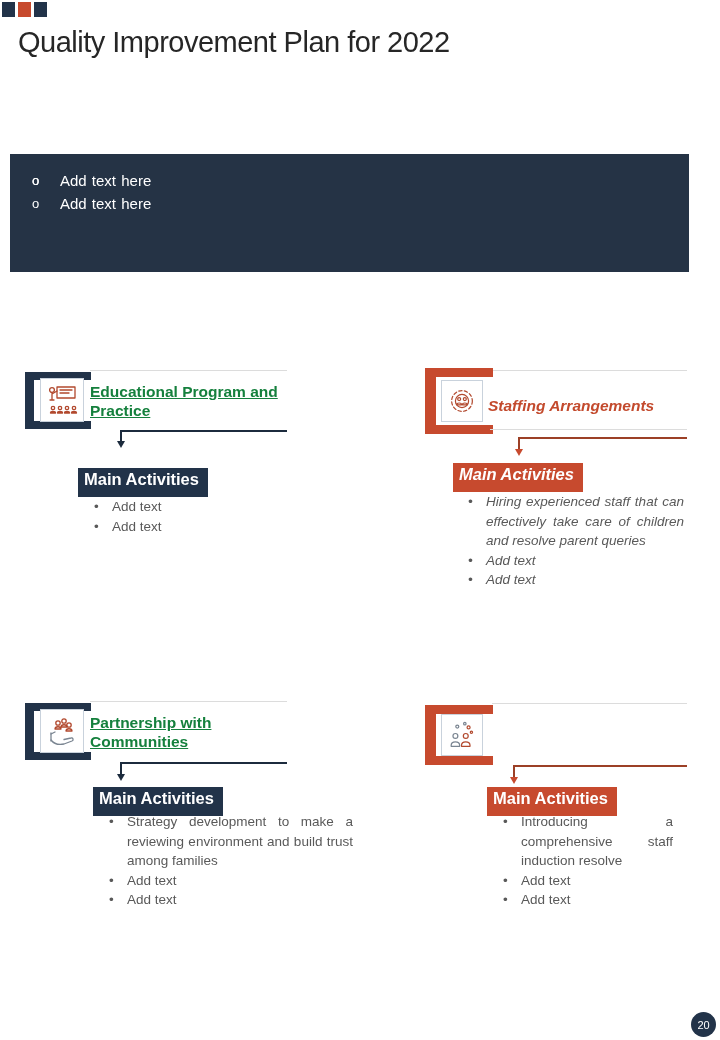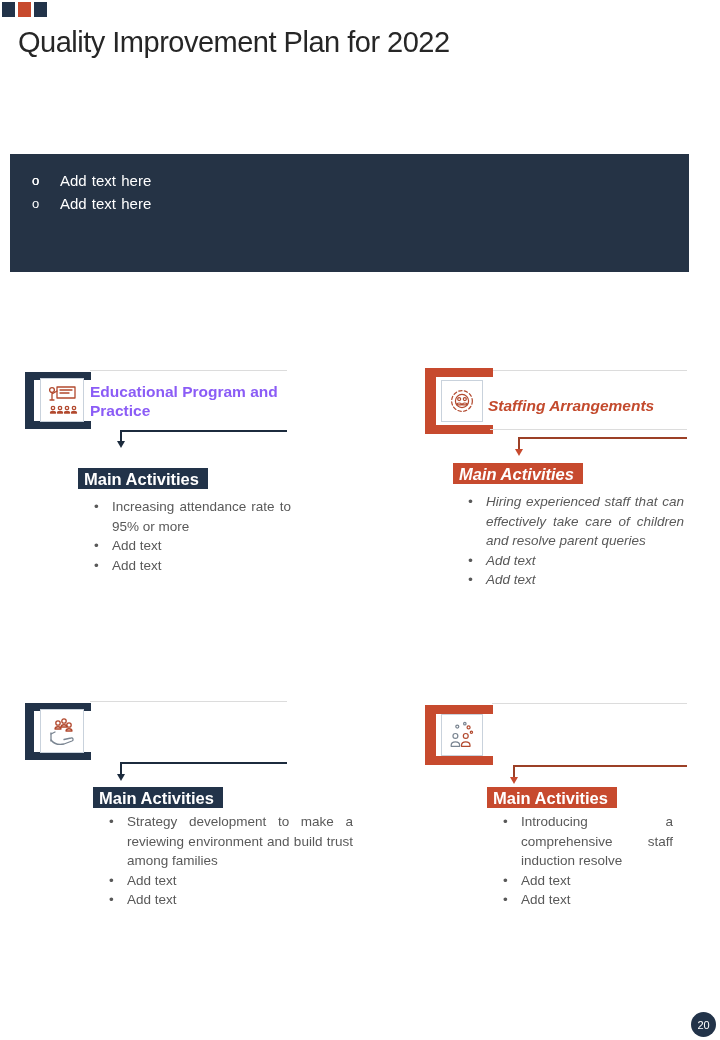--- a/index.html
+++ b/index.html
@@ -34,33 +34,33 @@
   .sec3 { left:25px;  top:700px; }
   .sec4 { left:425px; top:700px; }
 
   .topline { position:absolute; height:1px; background:#dcdcdc; }
   .bracket { position:absolute; background:transparent; }
   .bracket.navy   { border-left:9px solid #223349; border-top:8px solid #223349; border-bottom:8px solid #223349; }
   .bracket.orange { border-left:11px solid #c74a2e; border-top:9px solid #c74a2e; border-bottom:9px solid #c74a2e; }
   .iconbox { position:absolute; background:#ffffff; border:1px solid #c9d2dc;
              display:flex; align-items:center; justify-content:center; }
   .sec-title { font-weight:bold; font-size:15.5px; line-height:19px; position:absolute; }
-  .navy-text { color:#8b5cf6; }
+  .navy-text { color:#15803d;text-decoration:underline; }
   .orange-text { color:#c34a2d; }
   .nowrap { white-space:nowrap; }
 
   .conn-h, .conn-v { position:absolute; }
   .conn-navy { background:#1c2b3d; }
   .conn-rust { background:#9c4026; }
   .arrowhead { position:absolute; width:0; height:0;
                border-left:4.5px solid transparent; border-right:4.5px solid transparent; }
   .arrow-navy { border-top:7px solid #1c2b3d; }
   .arrow-rust { border-top:7px solid #c74a2e; }
 
-  .badge { position:absolute; display:inline-block; padding:2px 9px 0 6px;
+  .badge { position:absolute; display:inline-block; padding:2px 9px 8px 6px;
            font-size:16.5px; font-weight:bold; color:#ffffff; white-space:nowrap; }
   .badge.navy-bg { background:#223349; }
   .badge.orange-bg { background:#c74a2e; }
 
   .bullets { position:absolute; list-style:none; }
   .bullets li { position:relative; padding-left:26px; font-size:13.5px; line-height:19.5px;
                 color:#595959; text-align:justify; }
   .bullets li::before { content:"\2022"; position:absolute; left:8px; top:0; color:#595959; }
 
   
@@ -113,21 +113,20 @@
         <circle class="st-o" cx="29" cy="25" r="1.7"></circle>
           <path class="st-o" d="M26.5 30 c0-2 5-2 5 0z"></path>
       </svg>
     </div>
     <h3 class="sec-title navy-text" style="left:65px; top:14px; width:195px;">Educational Program and Practice</h3>
     <div class="conn-h conn-navy" style="left:95px; top:62px; width:167px; height:1.5px;"></div>
     <div class="conn-v conn-navy" style="left:95px; top:62px; width:1.5px; height:11px;"></div>
     <div class="arrowhead arrow-navy" style="left:91.5px; top:73px;"></div>
     <span class="badge navy-bg" style="left:53px; top:100px;">Main Activities</span>
     <ul class="bullets" style="left:61px; top:129px; width:205px;">
-      <li>Increasing  attendance  rate to 95% or more</li>
       <li>Add text</li>
       <li>Add text</li>
     </ul>
   </div>
 
   <div class="section sec2">
     <div class="topline" style="left:67px; top:2px; width:195px;"></div>
     <div class="bracket orange" style="left:0; top:0; width:68px; height:66px;"></div>
     <div class="iconbox" style="left:16px; top:12px; width:42px; height:42px;">
       <svg width="32" height="32" viewBox="0 0 34 34">
@@ -157,20 +156,21 @@
     <div class="iconbox" style="left:15px; top:9px; width:44px; height:44px;">
       <svg width="34" height="34" viewBox="0 0 34 34">
         <circle class="st-o" cx="13" cy="9" r="2.2"></circle>
           <circle class="st-o" cx="19" cy="7" r="2.2"></circle>
           <circle class="st-o" cx="24" cy="11" r="2.2"></circle>
         <path class="st-o" d="M10 15 c0-3 6-3 6 0z M16 13 c0-3 6-3 6 0z M21 17 c0-3 6-3 6 0z"></path>
         <path class="st-g" d="M6 20 l4 -2 M6 26 c3 4 8 5 13 4 l8 -3 c2 -1 1 -3.5 -1 -3 l-7 1.5"></path>
         <path class="st-g" d="M6 19 v8"></path>
       </svg>
     </div>
+    <h3 class="sec-title navy-text" style="left:65px; top:13px; width:180px;">Partnership with Communities</h3>
     <div class="conn-h conn-navy" style="left:95px; top:62px; width:167px; height:1.5px;"></div>
     <div class="conn-v conn-navy" style="left:95px; top:62px; width:1.5px; height:12px;"></div>
     <div class="arrowhead arrow-navy" style="left:91.5px; top:74px;"></div>
     <span class="badge navy-bg" style="left:68px; top:87px;">Main Activities</span>
     <ul class="bullets" style="left:76px; top:112px; width:252px;">
       <li>Strategy  development  to make a reviewing environment  and build trust  among families</li>
       <li>Add text</li>
       <li>Add text</li>
     </ul>
   </div>

